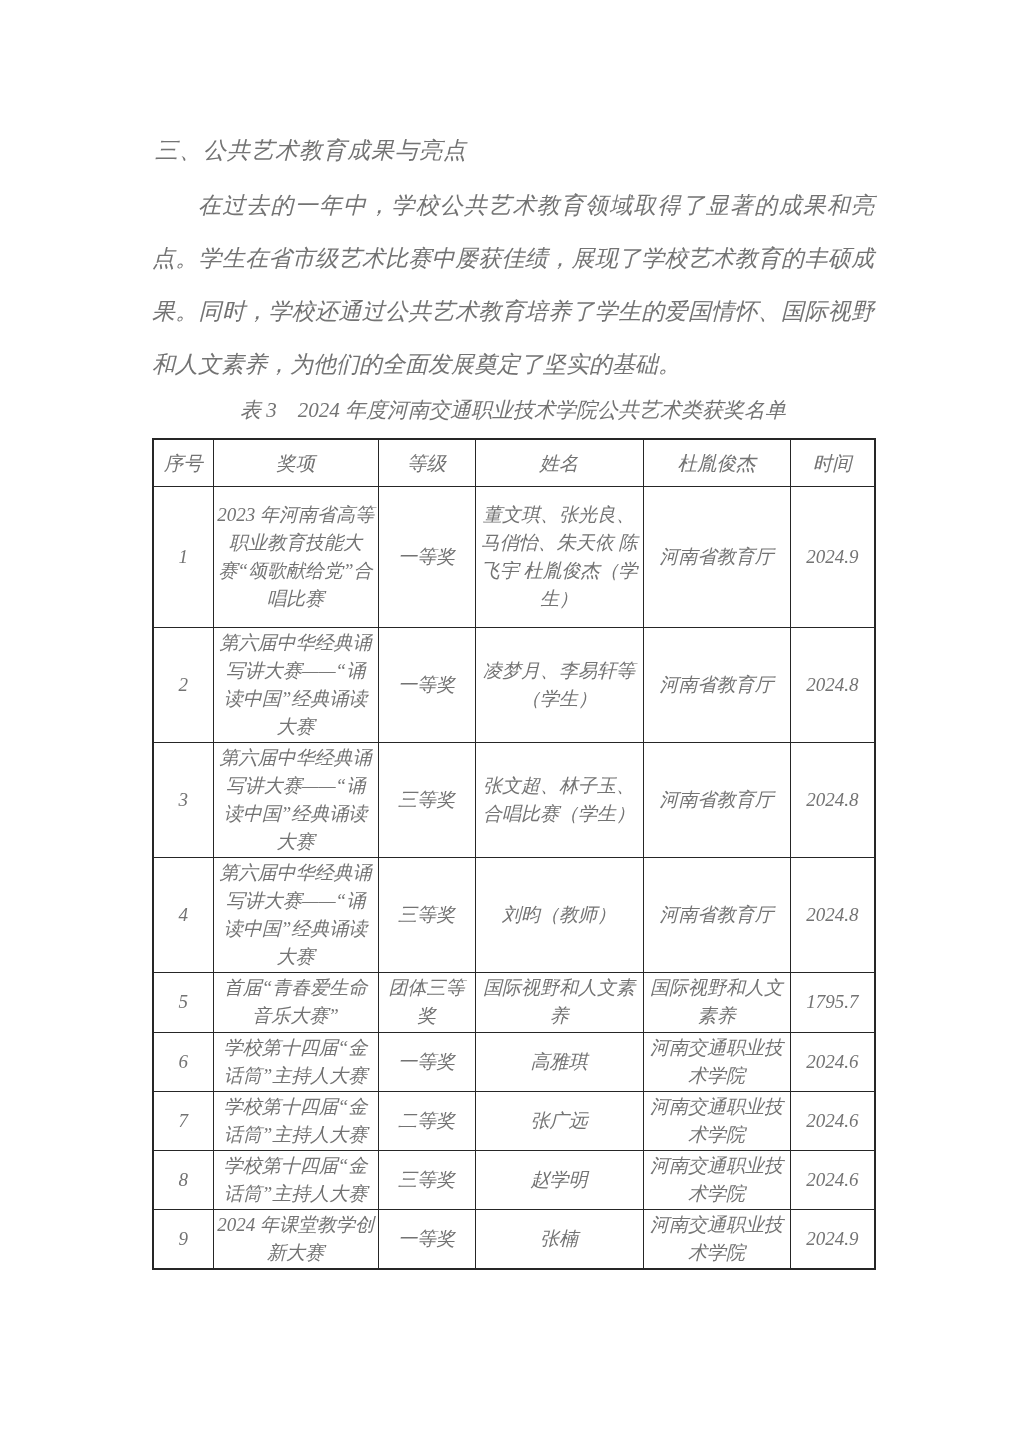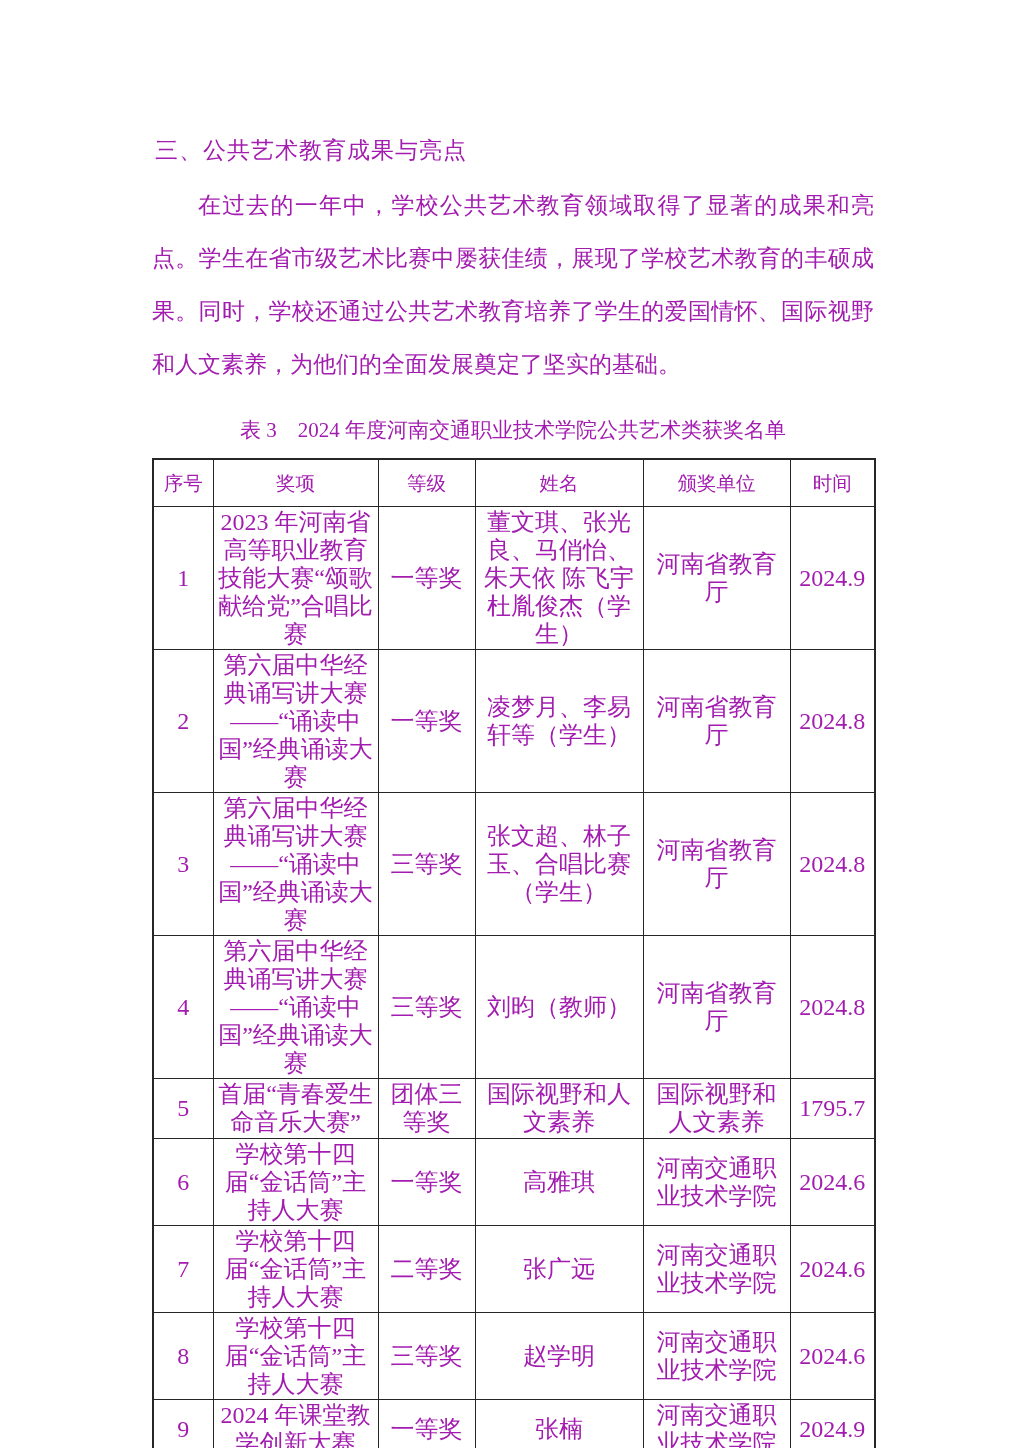--- a/index.html
+++ b/index.html
@@ -1,23 +1,24 @@
 <!DOCTYPE html>
 <html><head>
 <meta charset="utf-8">
 <style>
   html, body { margin: 0; padding: 0; background: #ffffff; }
   .page {
     position: relative;
     width: 1024px;
     height: 1448px;
     background: #ffffff;
-    color: #a21caf;
+    color: #737373;
     font-family: "Liberation Serif", "DejaVu Serif", serif;
     overflow: hidden;
+    font-style: italic;
   }
   .content {
     position: absolute;
     left: 152px;
     top: 136px;
     width: 722px;
   }
   .heading {
     font-size: 23px;
     font-weight: normal;
@@ -29,38 +30,38 @@
   .para {
     font-size: 23px;
     line-height: 53px;
     text-indent: 2em;
     text-align: justify;
     margin: 13px 0 0 0;
   }
   .caption {
     font-size: 21px;
     text-align: center;
-    margin-top: 25px;
+    margin-top: 5px;
     line-height: 28px;
     white-space: nowrap;
   }
   table.awards {
     border-collapse: collapse;
     table-layout: fixed;
     width: 722px;
     margin-top: 14px;
     border: 2.5px solid #262626;
     padding-left: 7px;
   }
   table.awards th, table.awards td {
     border: 1.5px solid #262626;
     text-align: center;
     vertical-align: middle;
     padding: 1px 3px;
-    font-size: 24px;
+    font-size: 19px;
     line-height: 28px;
     overflow: hidden;
   }
   table.awards th {
     font-family: "Liberation Sans", "DejaVu Sans", sans-serif;
     font-weight: normal;
     font-size: 19.5px;
   }
   .col-no    { width: 60px; }
   .col-award { width: 165px; }
@@ -89,21 +90,21 @@
         <col class="col-name">
           <col class="col-unit">
           <col class="col-time">
       </colgroup>
       <thead>
         <tr style="height:47px;">
           <th>序号</th>
           <th>奖项</th>
           <th>等级</th>
           <th>姓名</th>
-          <th>颁奖单位</th>
+          <th>杜胤俊杰</th>
           <th>时间</th>
         </tr>
       </thead>
       <tbody>
         <tr style="height:141px;">
           <td>1</td>
           <td>2023 年河南省高等职业教育技能大赛“颂歌献给党”合唱比赛</td>
           <td>一等奖</td>
           <td>董文琪、张光良、马俏怡、朱天依 陈飞宇 杜胤俊杰（学生）</td>
           <td>河南省教育厅</td>

